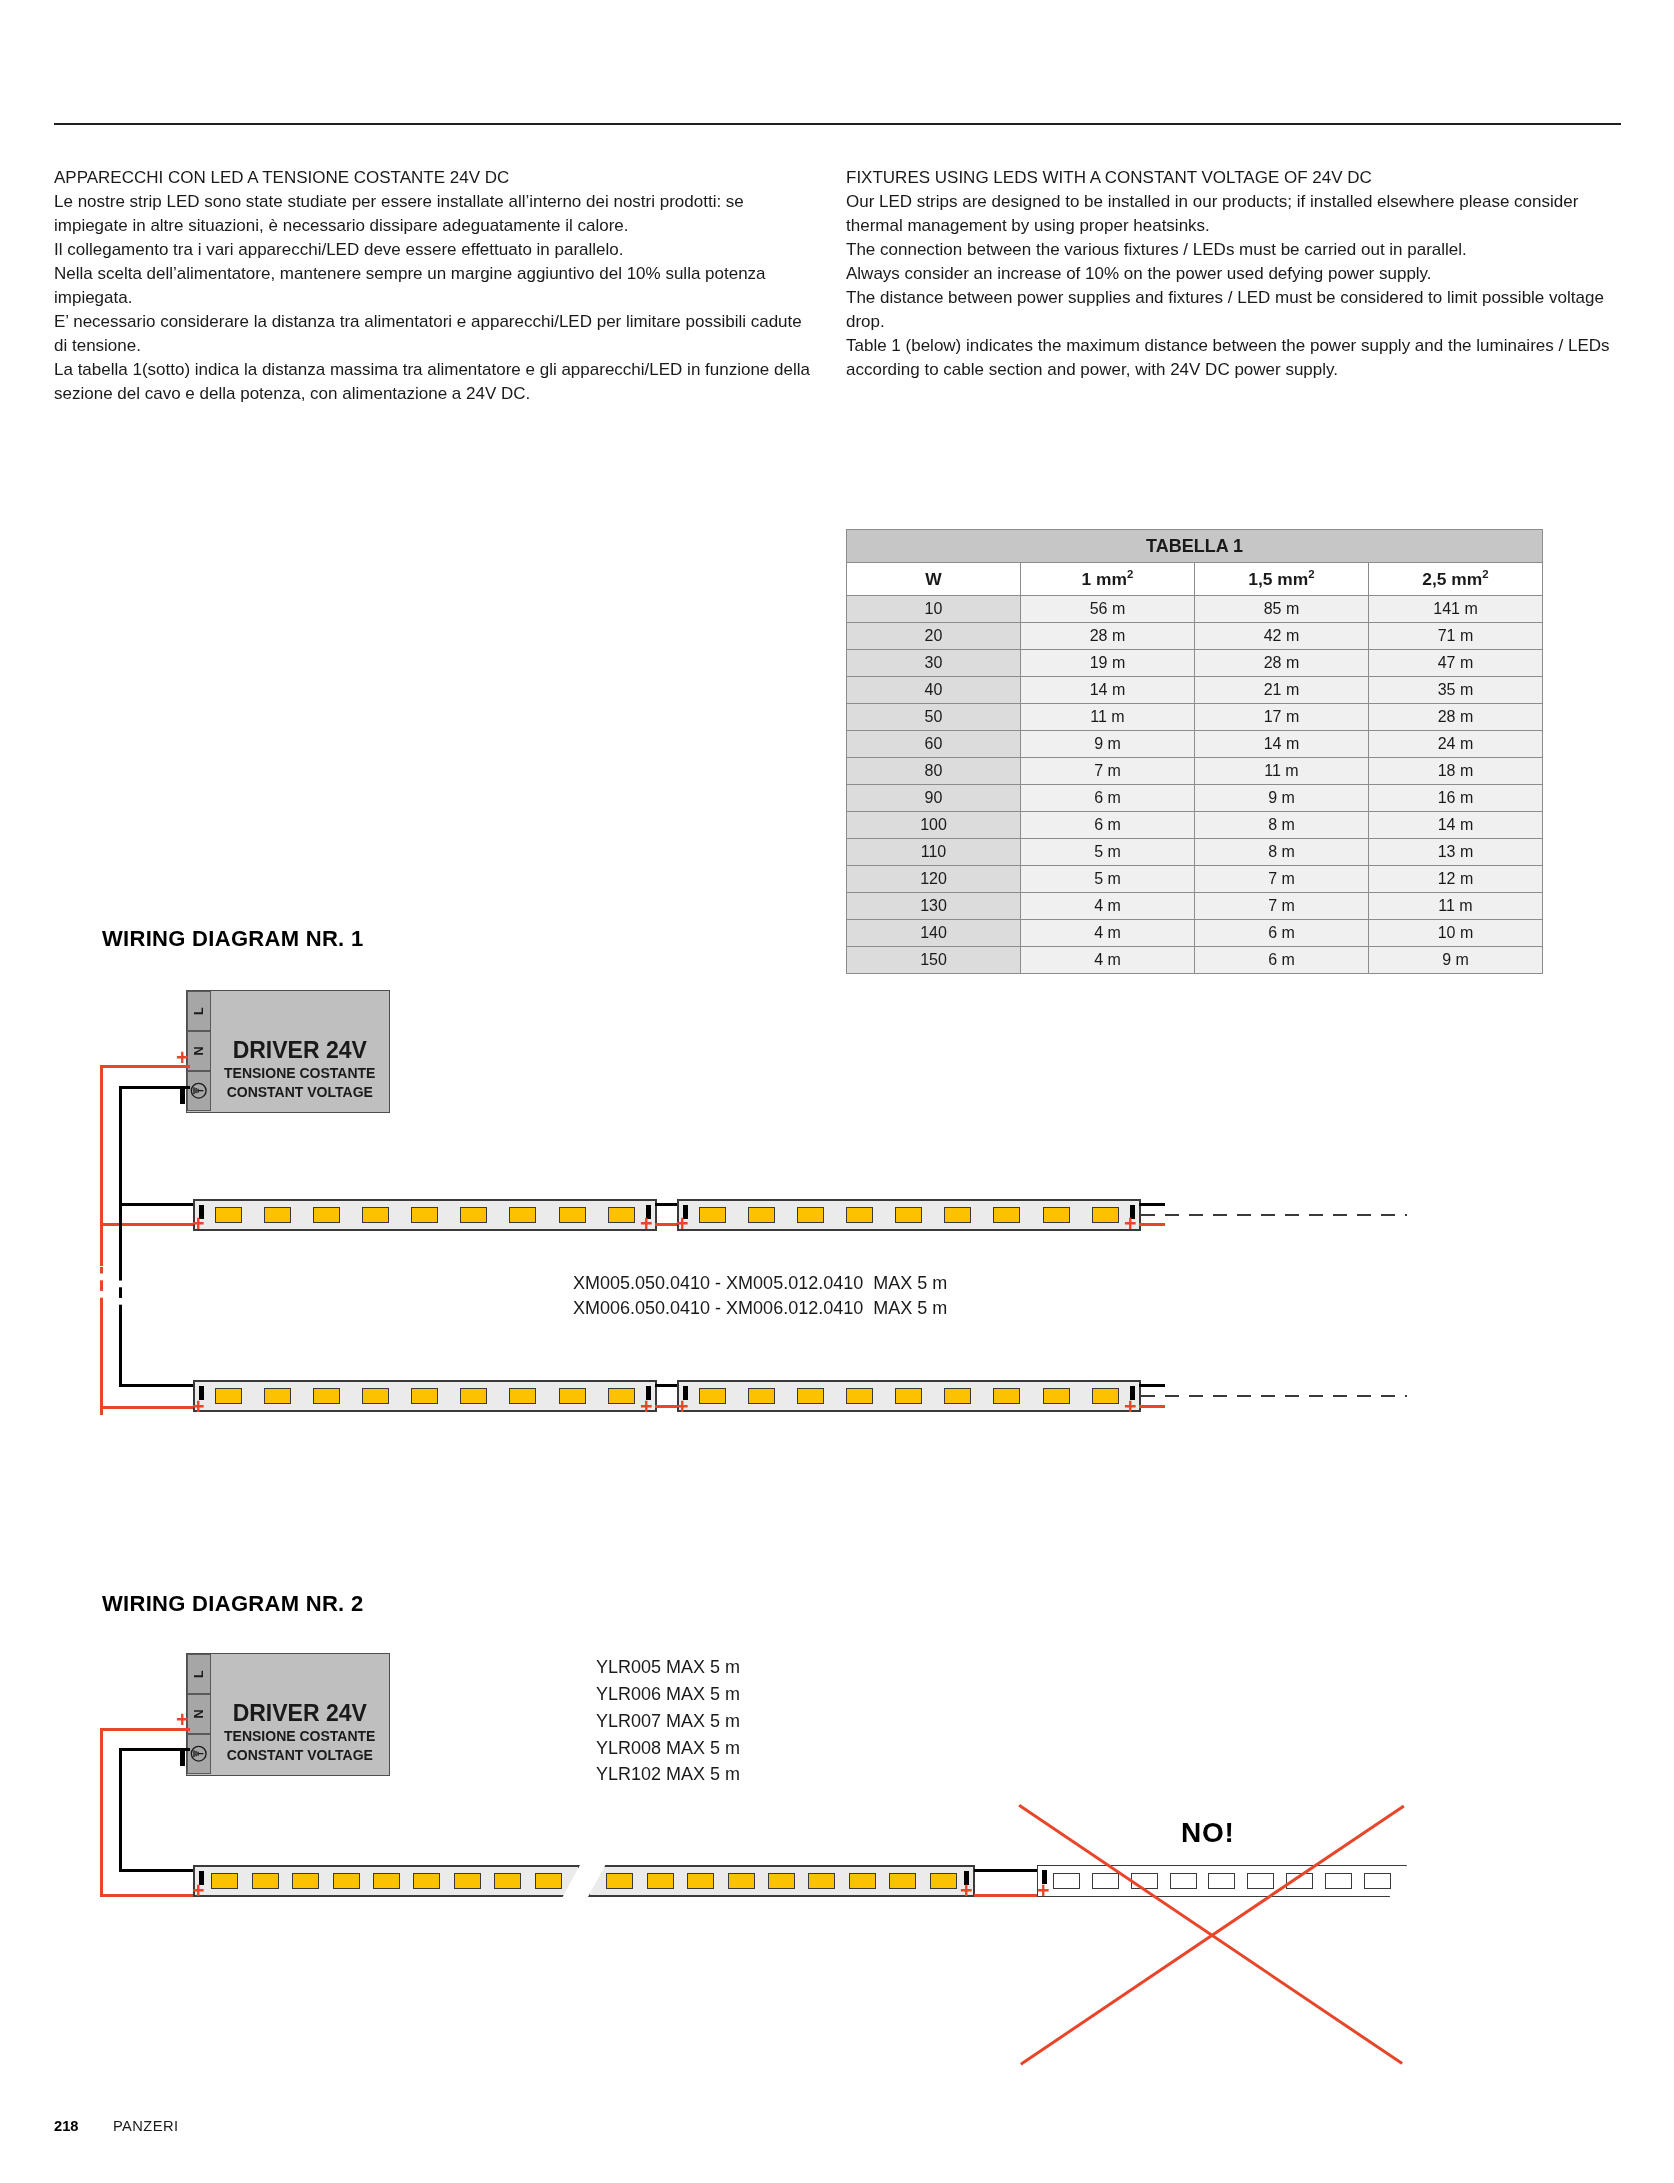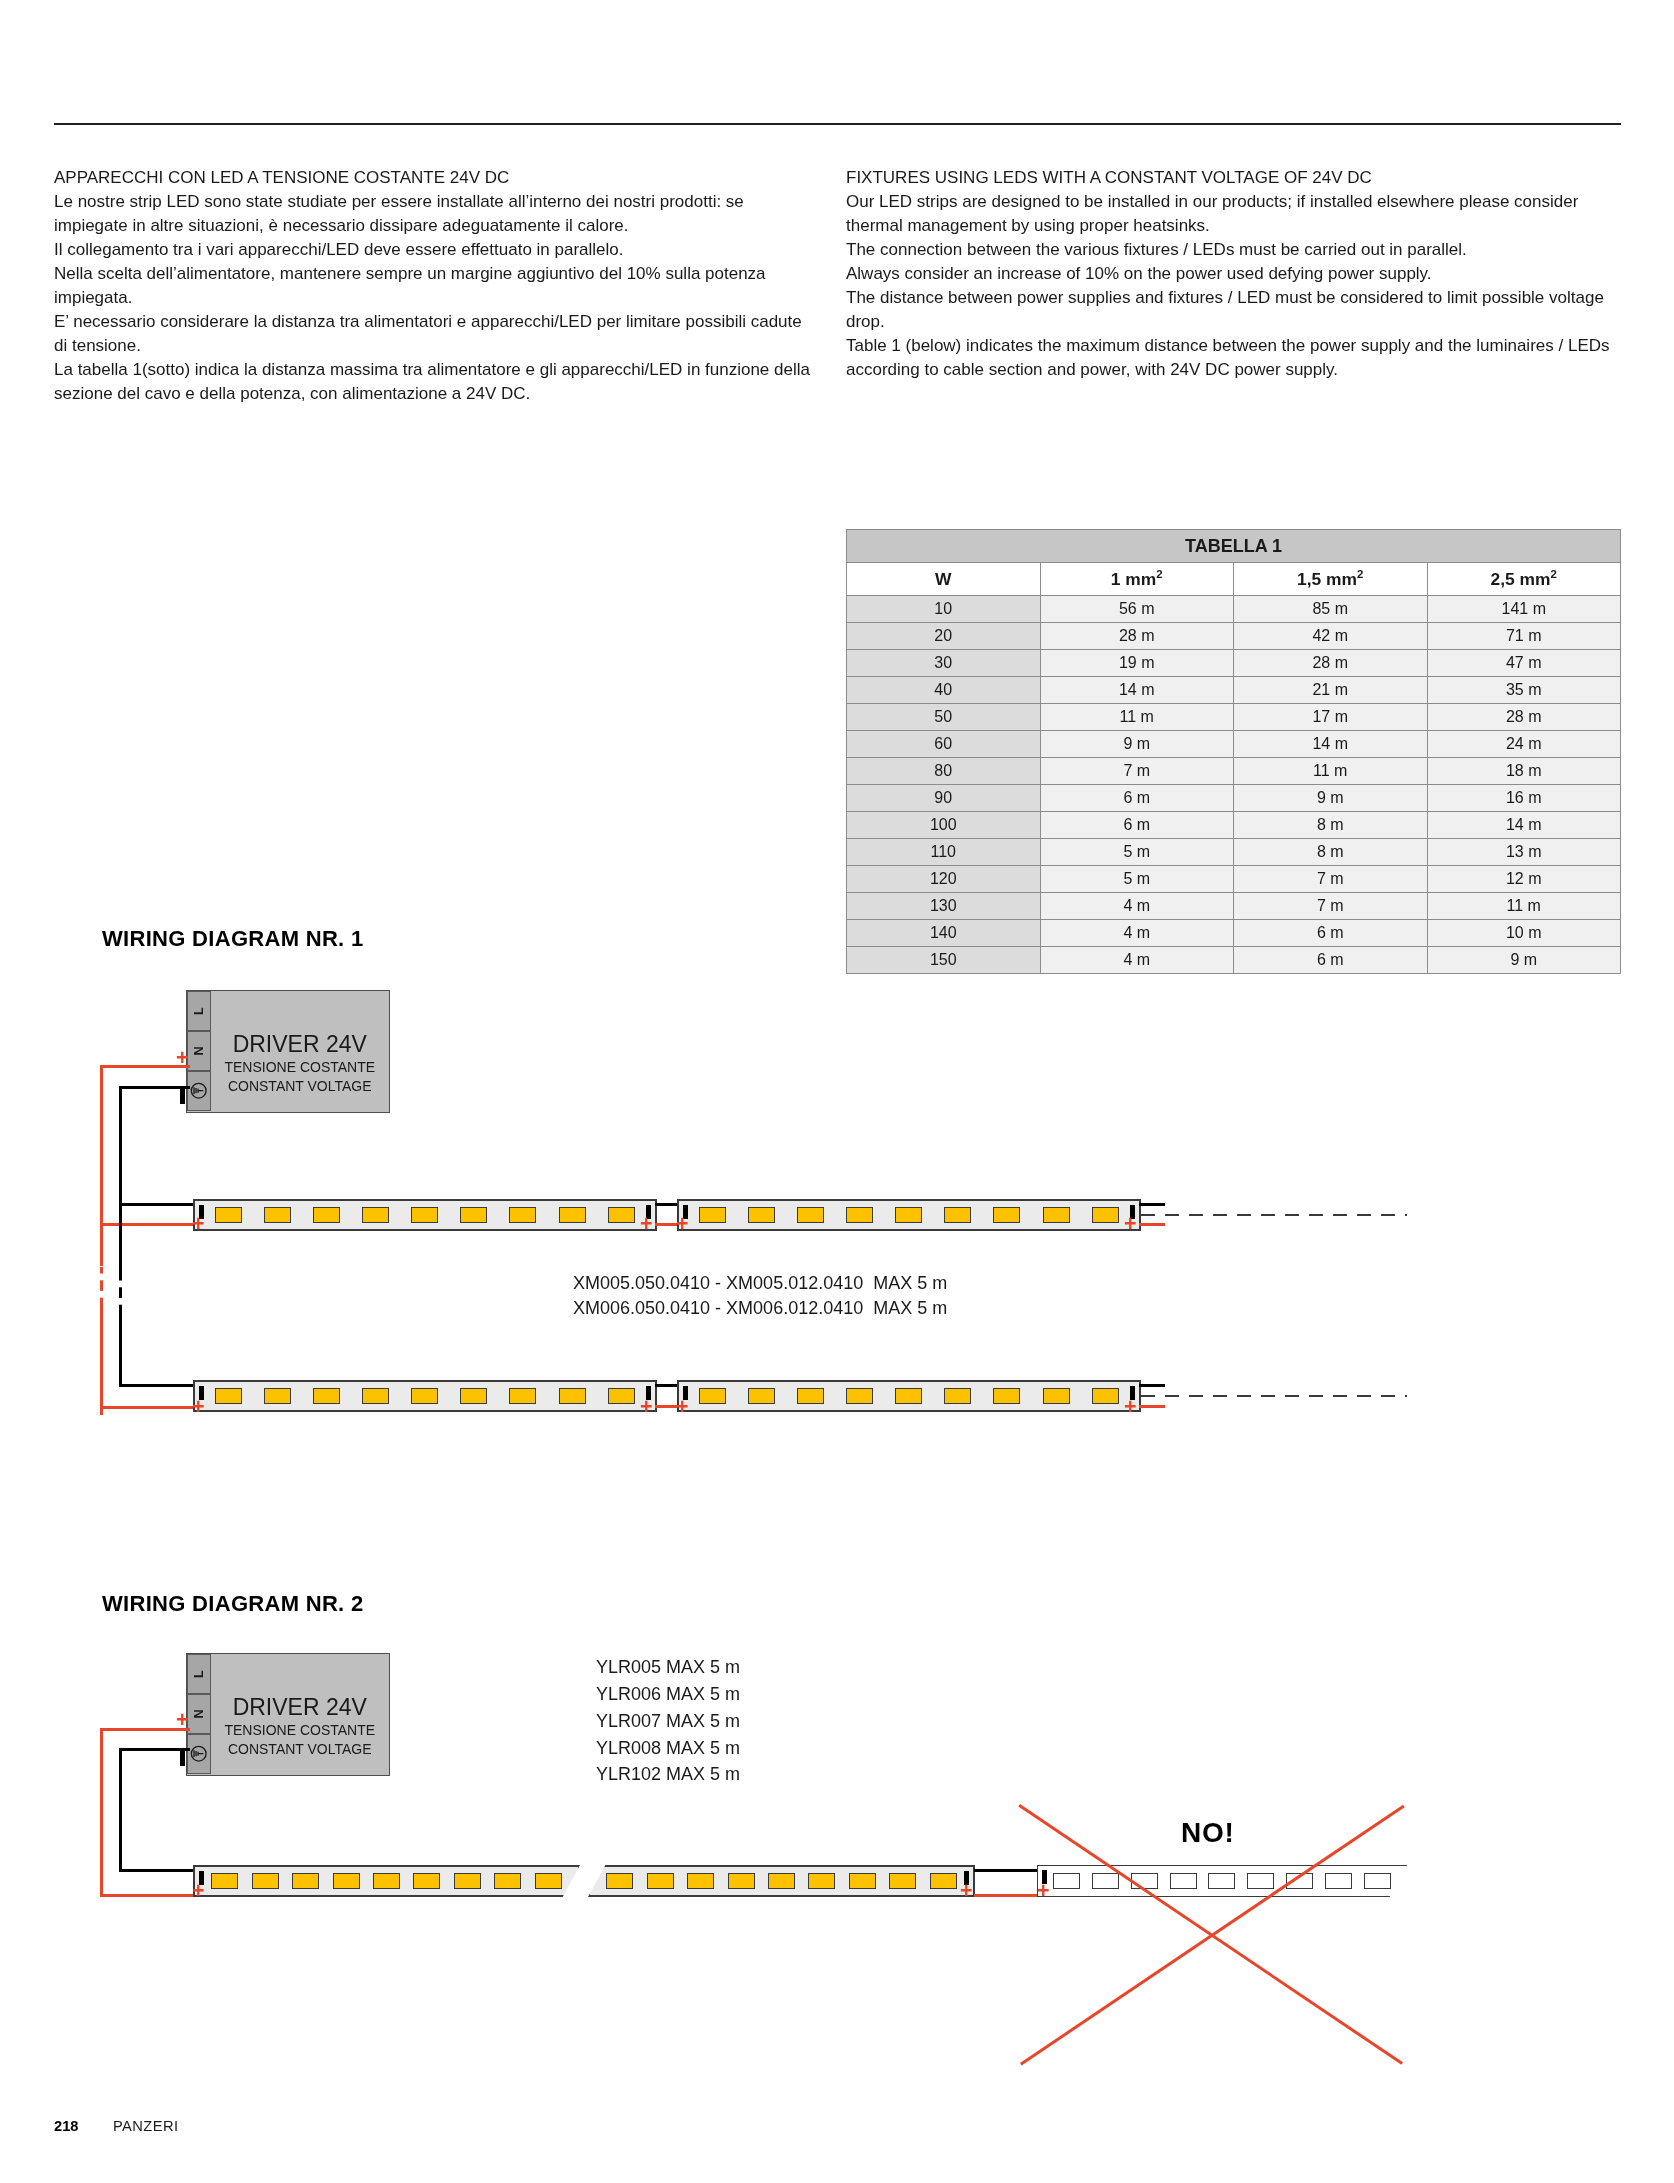--- a/index.html
+++ b/index.html
@@ -18,21 +18,21 @@
     position:absolute;left:54px;top:123px;width:1567px;height:2px;background:#231f20;
   }
 
   
   .col{position:absolute;font-size:17px;line-height:24px;color:#1a1a1a;}
   .col p{margin:0;}
   .col-it{left:54px;top:166px;width:764px;}
   .col-en{left:846px;top:166px;width:784px;}
 
   
-  .tbl-wrap{position:absolute;left:846px;top:529px;width:775px;}
+  .tbl-wrap{position:absolute;left:846px;top:529px;width:697px;}
   table.tabella{border-collapse:collapse;width:100%;table-layout:fixed;}
   table.tabella td,table.tabella th{
     border:0.7px solid #8c8c8c;text-align:center;font-size:16px;
     padding:0;height:26px;vertical-align:middle;font-weight:normal;color:#1a1a1a;
   }
   .tb-title{background:#c6c6c6;font-size:18px !important;height:32px !important;font-weight:bold !important;}
   .tb-head{background:#ffffff;font-weight:bold !important;font-size:17.4px !important;height:32px !important;}
   .tb-head sup{font-size:11.4px;vertical-align:super;}
   .c-w{background:#dcdcdc;width:25.5%;}
   .c-v{background:#f0f0f0;width:24.8%;}
@@ -44,21 +44,21 @@
 
   
   .driver{position:absolute;background:#bfbfbf;border:1.3px solid #4d4d4d;box-sizing:border-box;}
   .driver .term{
     position:absolute;left:0;width:23.5px;background:#a6a6a6;border:0.7px solid #595959;
     box-sizing:border-box;display:flex;align-items:center;justify-content:center;
     font-size:12.7px;font-weight:bold;color:#1a1a1a;
   }
   .term-rot{transform:rotate(-90deg);}
   .drv-main{position:absolute;left:23.5px;right:0;top:0;bottom:0;display:flex;flex-direction:column;
-            align-items:center;justify-content:flex-end;padding-bottom:16px;box-sizing:border-box;}
+            align-items:center;justify-content:flex-end;padding-bottom:10px;box-sizing:border-box;font-weight:bold;}
   .drv-l1{font-size:23px;line-height:27px;color:#1a1a1a;}
   .drv-l2{font-size:14px;line-height:19px;color:#1a1a1a;}
   .drv-l3{font-size:14px;line-height:19px;color:#1a1a1a;}
 
   
   .wire{position:absolute;}
   .wire-red{background:#e8462a;}
   .wire-blk{background:#000;}
   .wire-dash-red{
     background-image:linear-gradient(#e8462a 60%, rgba(255,255,255,0) 0%);

